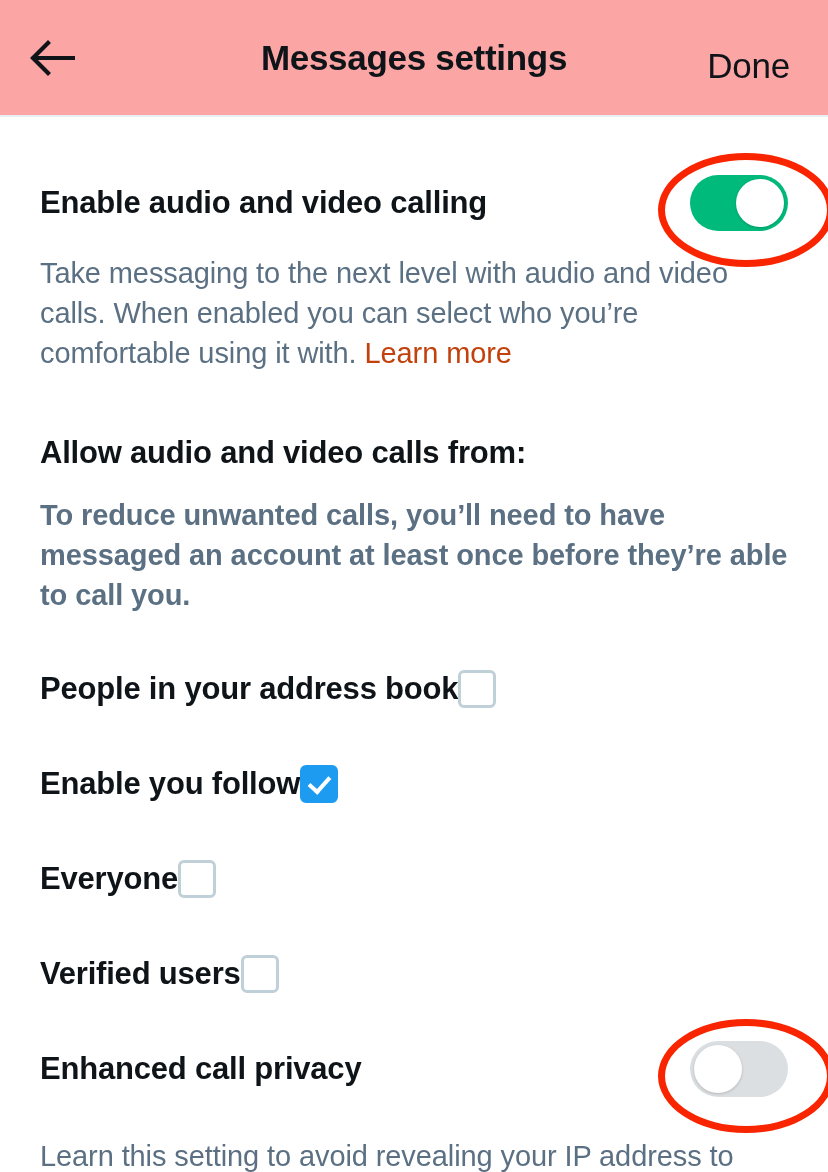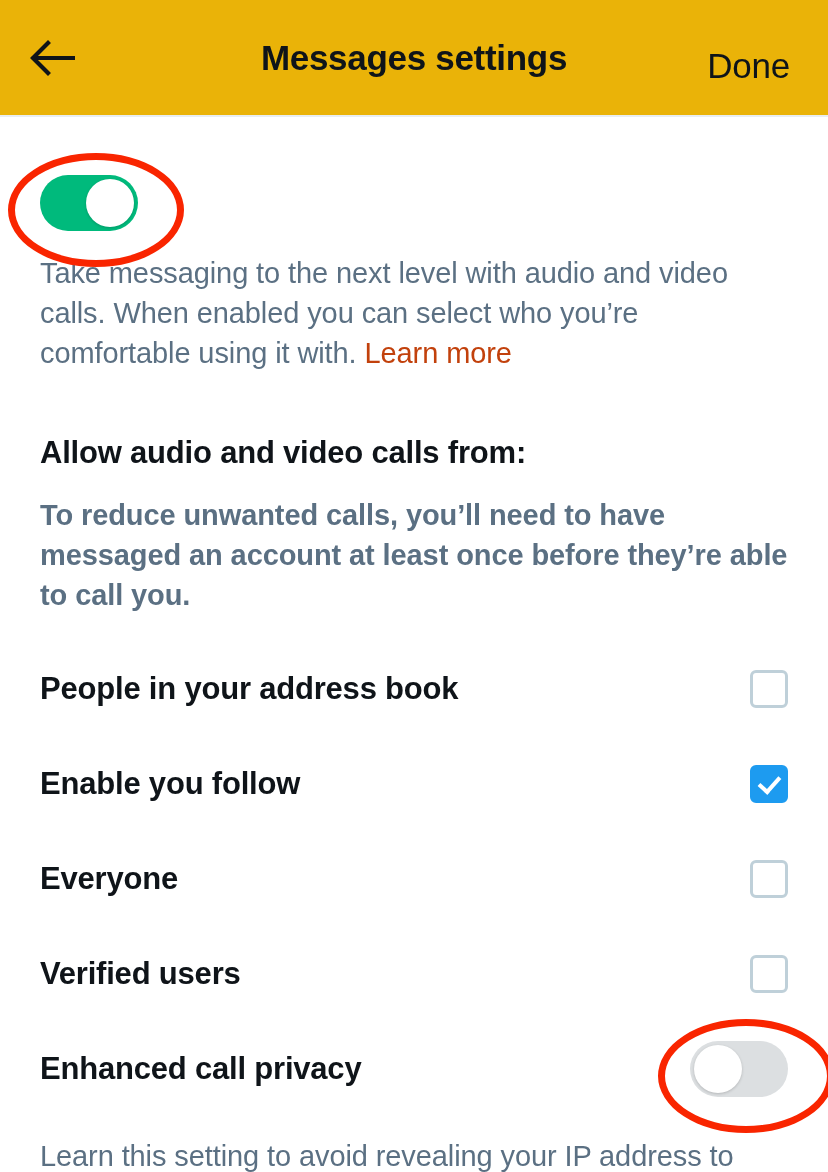--- a/index.html
+++ b/index.html
@@ -15,21 +15,21 @@
     -webkit-font-smoothing: antialiased;
     overflow: hidden;
     position: relative;
   }
 
   
   .header {
     position: relative;
     height: 117px;
     width: 828px;
-    background: #eab308;
+    background: #fca5a5;
     border-bottom: 2px solid #e9eef1;
     box-sizing: border-box;
   }
   .back-btn {
     position: absolute;
     left: 20px;
     top: 26px;
     width: 64px;
     height: 64px;
     display: flex;
@@ -134,21 +134,21 @@
     position: absolute;
     border: 7px solid #f92500;
     border-radius: 50%;
     pointer-events: none;
   }
 
   
   .check-row {
     display: flex;
     align-items: center;
-    justify-content: space-between;
+    justify-content: flex-start;
     height: 95px;
   }
   .check-label {
     font-size: 31px;
     font-weight: 700;
     color: #0f1419;
     letter-spacing: -0.2px;
   }
   .checkbox {
     width: 38px;
@@ -201,20 +201,21 @@
 
   <div class="header-title">Messages settings</div>
 
   <button class="done-btn">Done</button>
 </div>
 
 <div class="content">
 
   <div class="block-enable">
     <div class="row-head">
+      <div class="setting-title">Enable audio and video calling</div>
       <div style="position:relative;">
         <button class="toggle on">
           <span class="knob"></span>
         </button>
         <span class="annot-ellipse" style="left:-32px; top:-22px; width:162px; height:100px;"></span>
       </div>
     </div>
     <div class="desc"><span>Take messaging to the next level with audio and video calls. When enabled you can select who you’re comfortable using it with. </span><a class="link">Learn more</a></div>
   </div>
 

